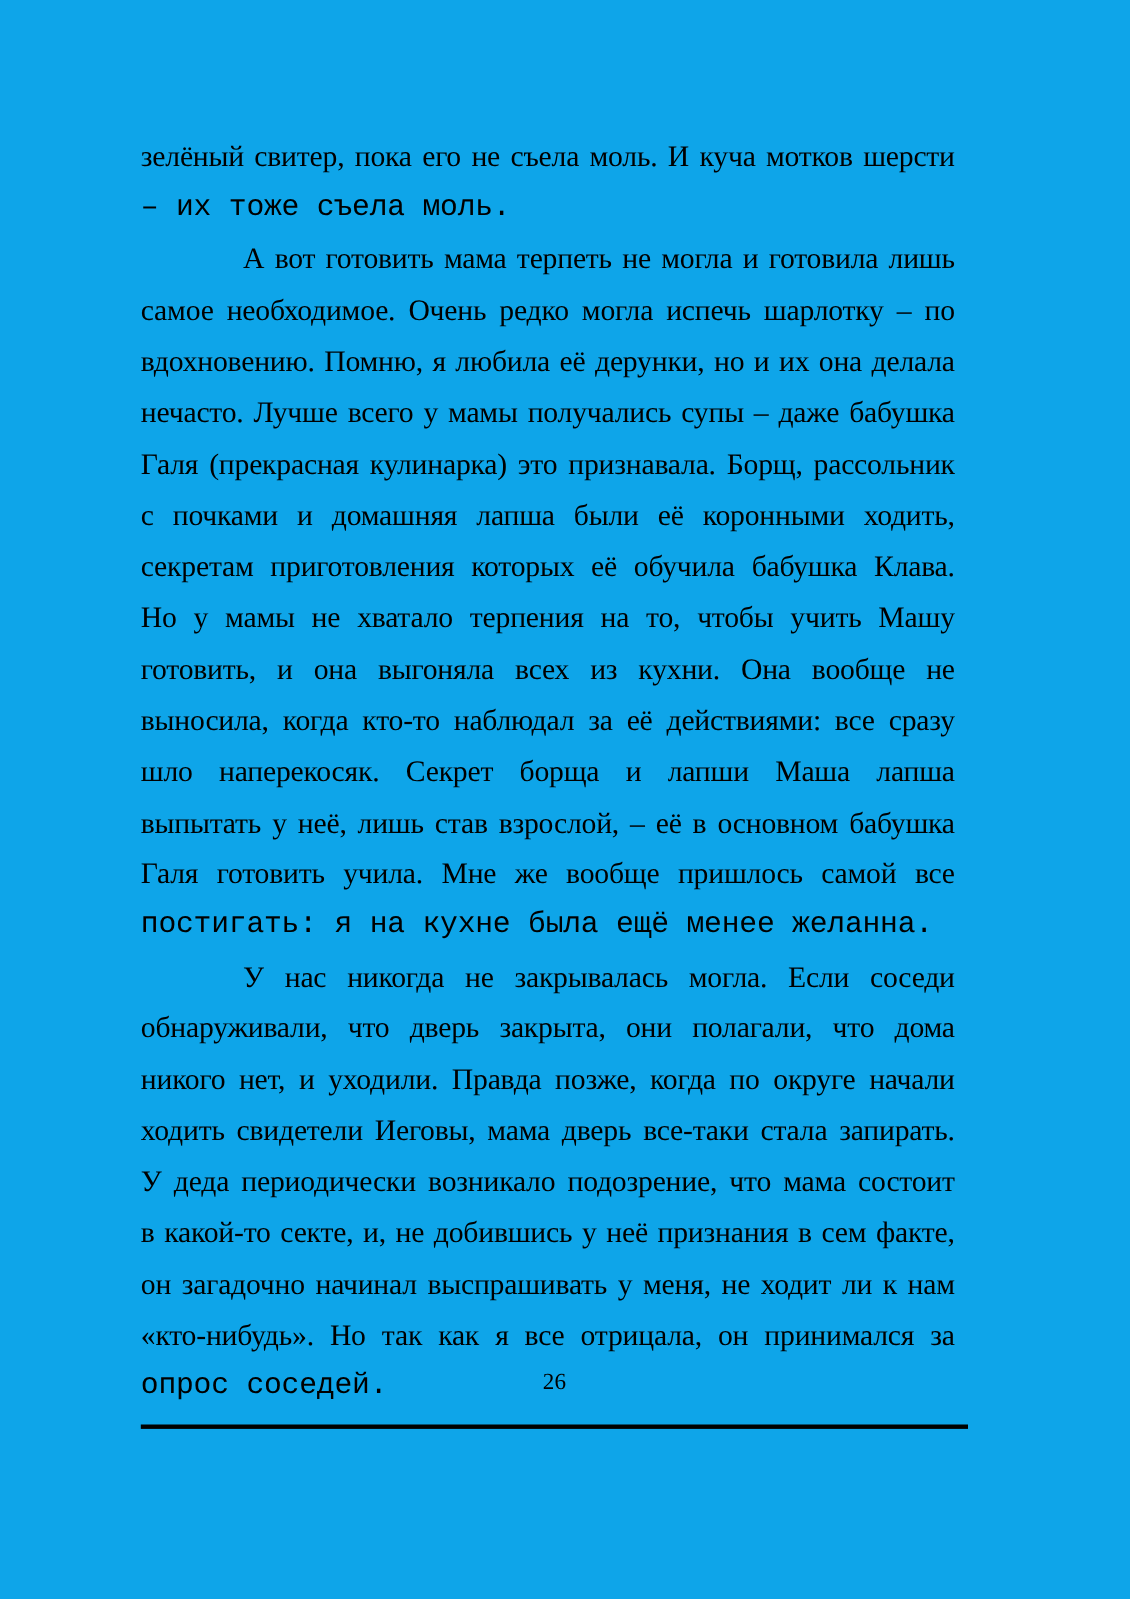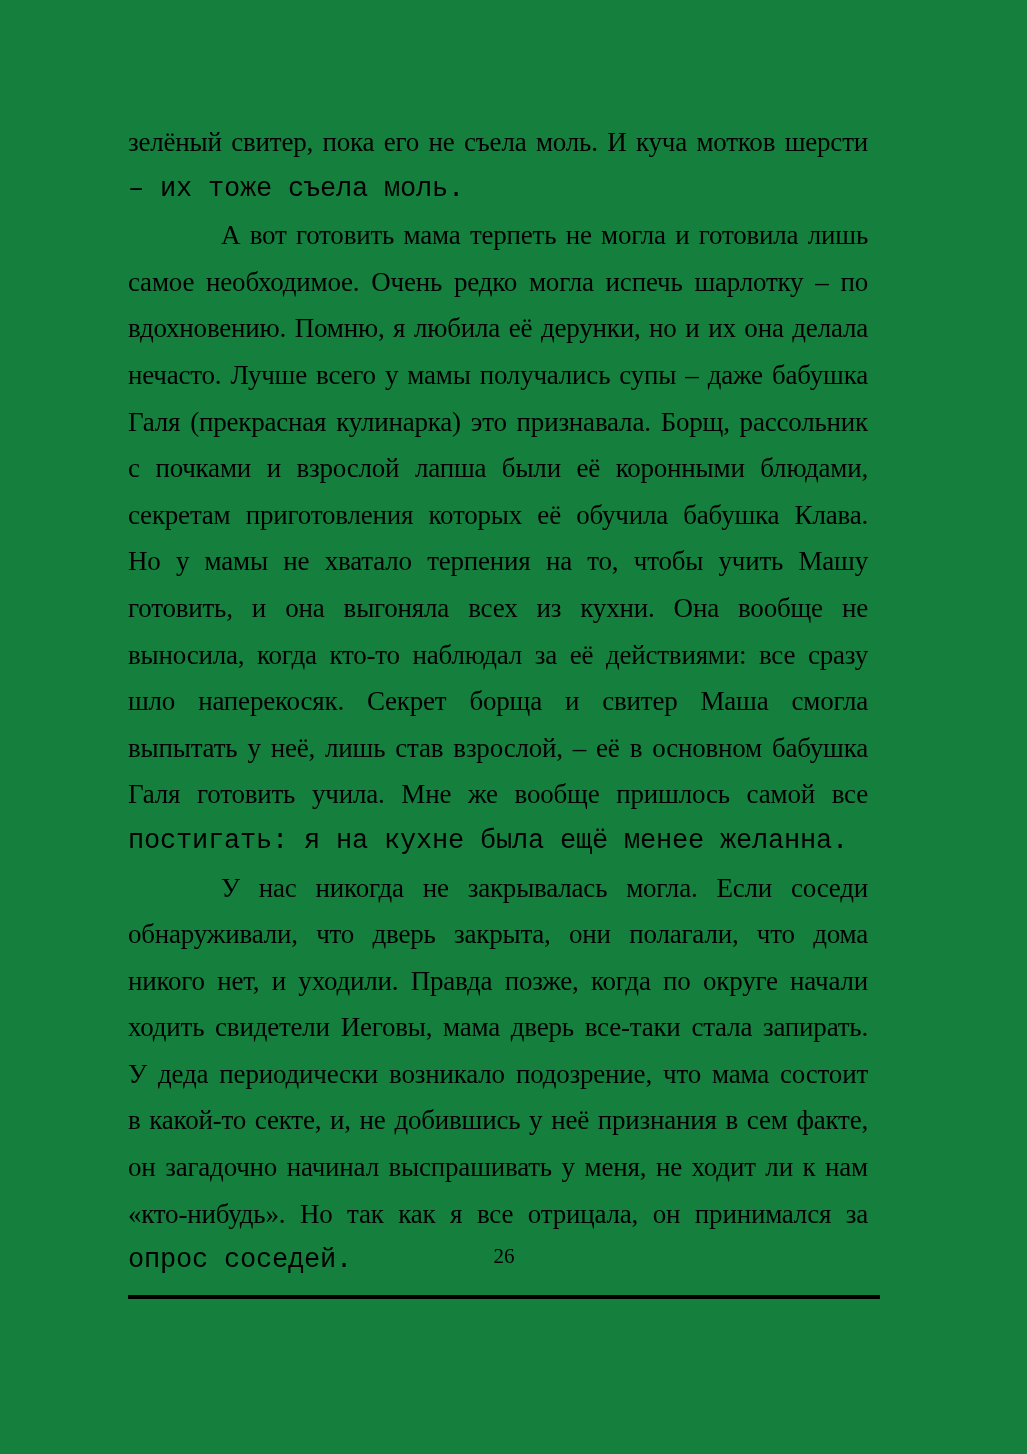--- a/index.html
+++ b/index.html
@@ -4,21 +4,21 @@
 <style>
   html, body {
     margin: 0;
     padding: 0;
     background: #ffffff;
   }
   .page {
     position: relative;
     width: 1027px;
     height: 1454px;
-    background: #15803d;
+    background: #0ea5e9;
     overflow: hidden;
     font-family: "Liberation Serif", "DejaVu Serif", serif;
     color: #000000;
   }
   .text-block {
     position: absolute;
     left: 128px;
     top: 119px;
     width: 740px;
   }
@@ -68,26 +68,26 @@
       <div class="line">зелёный свитер, пока его не съела моль. И куча мотков шерсти</div>
       <div class="line last">– их тоже съела моль.</div>
     </div>
 
     <div>
       <div class="line indent">А вот готовить мама терпеть не могла и готовила лишь</div>
       <div class="line">самое необходимое. Очень редко могла испечь шарлотку – по</div>
       <div class="line">вдохновению. Помню, я любила её дерунки, но и их она делала</div>
       <div class="line">нечасто. Лучше всего у мамы получались супы – даже бабушка</div>
       <div class="line">Галя (прекрасная кулинарка) это признавала. Борщ, рассольник</div>
-      <div class="line">с почками и взрослой лапша были её коронными блюдами,</div>
+      <div class="line">с почками и домашняя лапша были её коронными ходить,</div>
       <div class="line">секретам приготовления которых её обучила бабушка Клава.</div>
       <div class="line">Но у мамы не хватало терпения на то, чтобы учить Машу</div>
       <div class="line">готовить, и она выгоняла всех из кухни. Она вообще не</div>
       <div class="line">выносила, когда кто-то наблюдал за её действиями: все сразу</div>
-      <div class="line">шло наперекосяк. Секрет борща и свитер Маша смогла</div>
+      <div class="line">шло наперекосяк. Секрет борща и лапши Маша лапша</div>
       <div class="line">выпытать у неё, лишь став взрослой, – её в основном бабушка</div>
       <div class="line">Галя готовить учила. Мне же вообще пришлось самой все</div>
       <div class="line last">постигать: я на кухне была ещё менее желанна.</div>
     </div>
 
     <div>
       <div class="line indent">У нас никогда не закрывалась могла. Если соседи</div>
       <div class="line">обнаруживали, что дверь закрыта, они полагали, что дома</div>
       <div class="line">никого нет, и уходили. Правда позже, когда по округе начали</div>
       <div class="line">ходить свидетели Иеговы, мама дверь все-таки стала запирать.</div>

